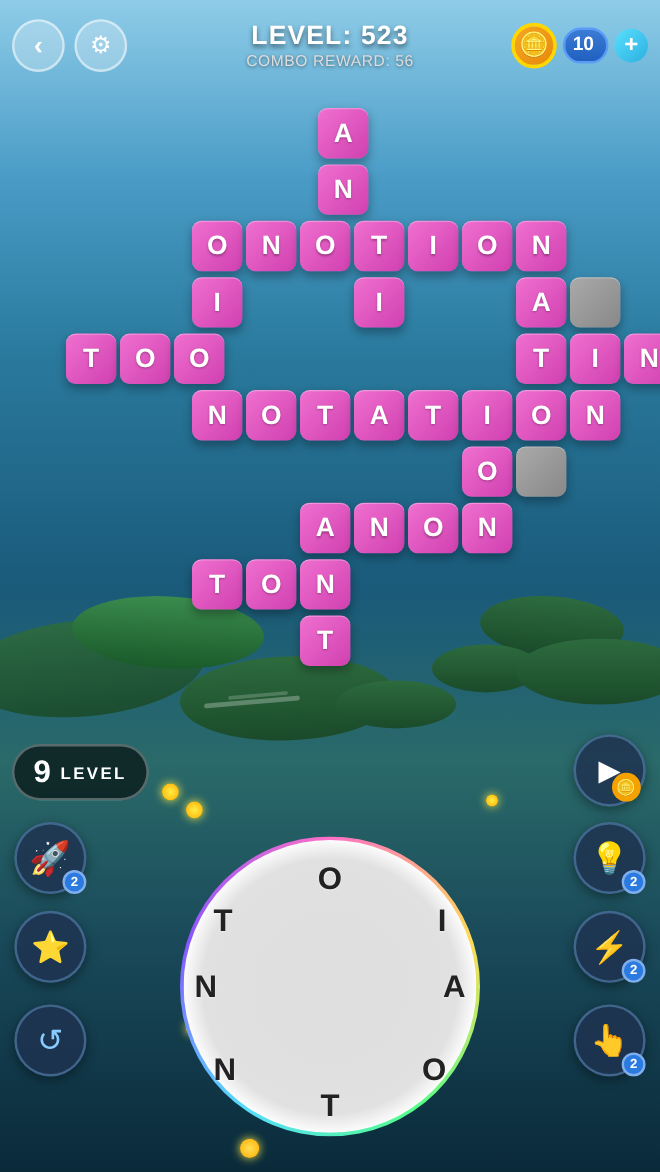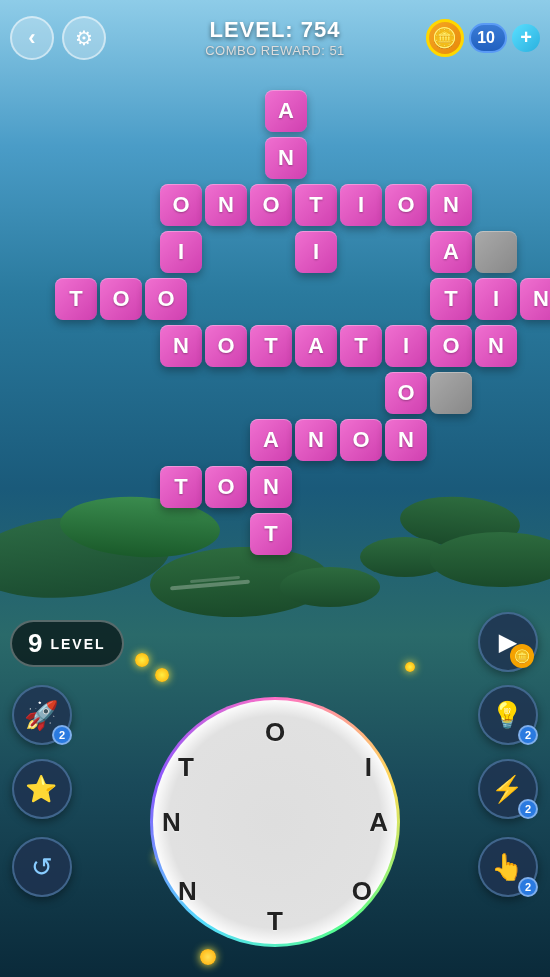--- a/index.html
+++ b/index.html
@@ -282,22 +282,22 @@
   <div id="header-left">
     <div class="header-btn">
       <span style="font-size:22px;font-weight:bold;">‹</span>
     </div>
     <div class="header-btn">
       <span style="font-size:20px;">⚙</span>
     </div>
   </div>
 
   <div id="header-center">
-    <div id="level-title">LEVEL: 754</div>
-    <div id="combo-reward">COMBO REWARD: 51</div>
+    <div id="level-title">LEVEL: 523</div>
+    <div id="combo-reward">COMBO REWARD: 56</div>
   </div>
 
   <div id="header-right">
     <div id="coin-badge">🪙</div>
     <div id="coin-count">
       <span>10</span>
     </div>
     <div id="add-coins">+</div>
   </div>
 </div>

